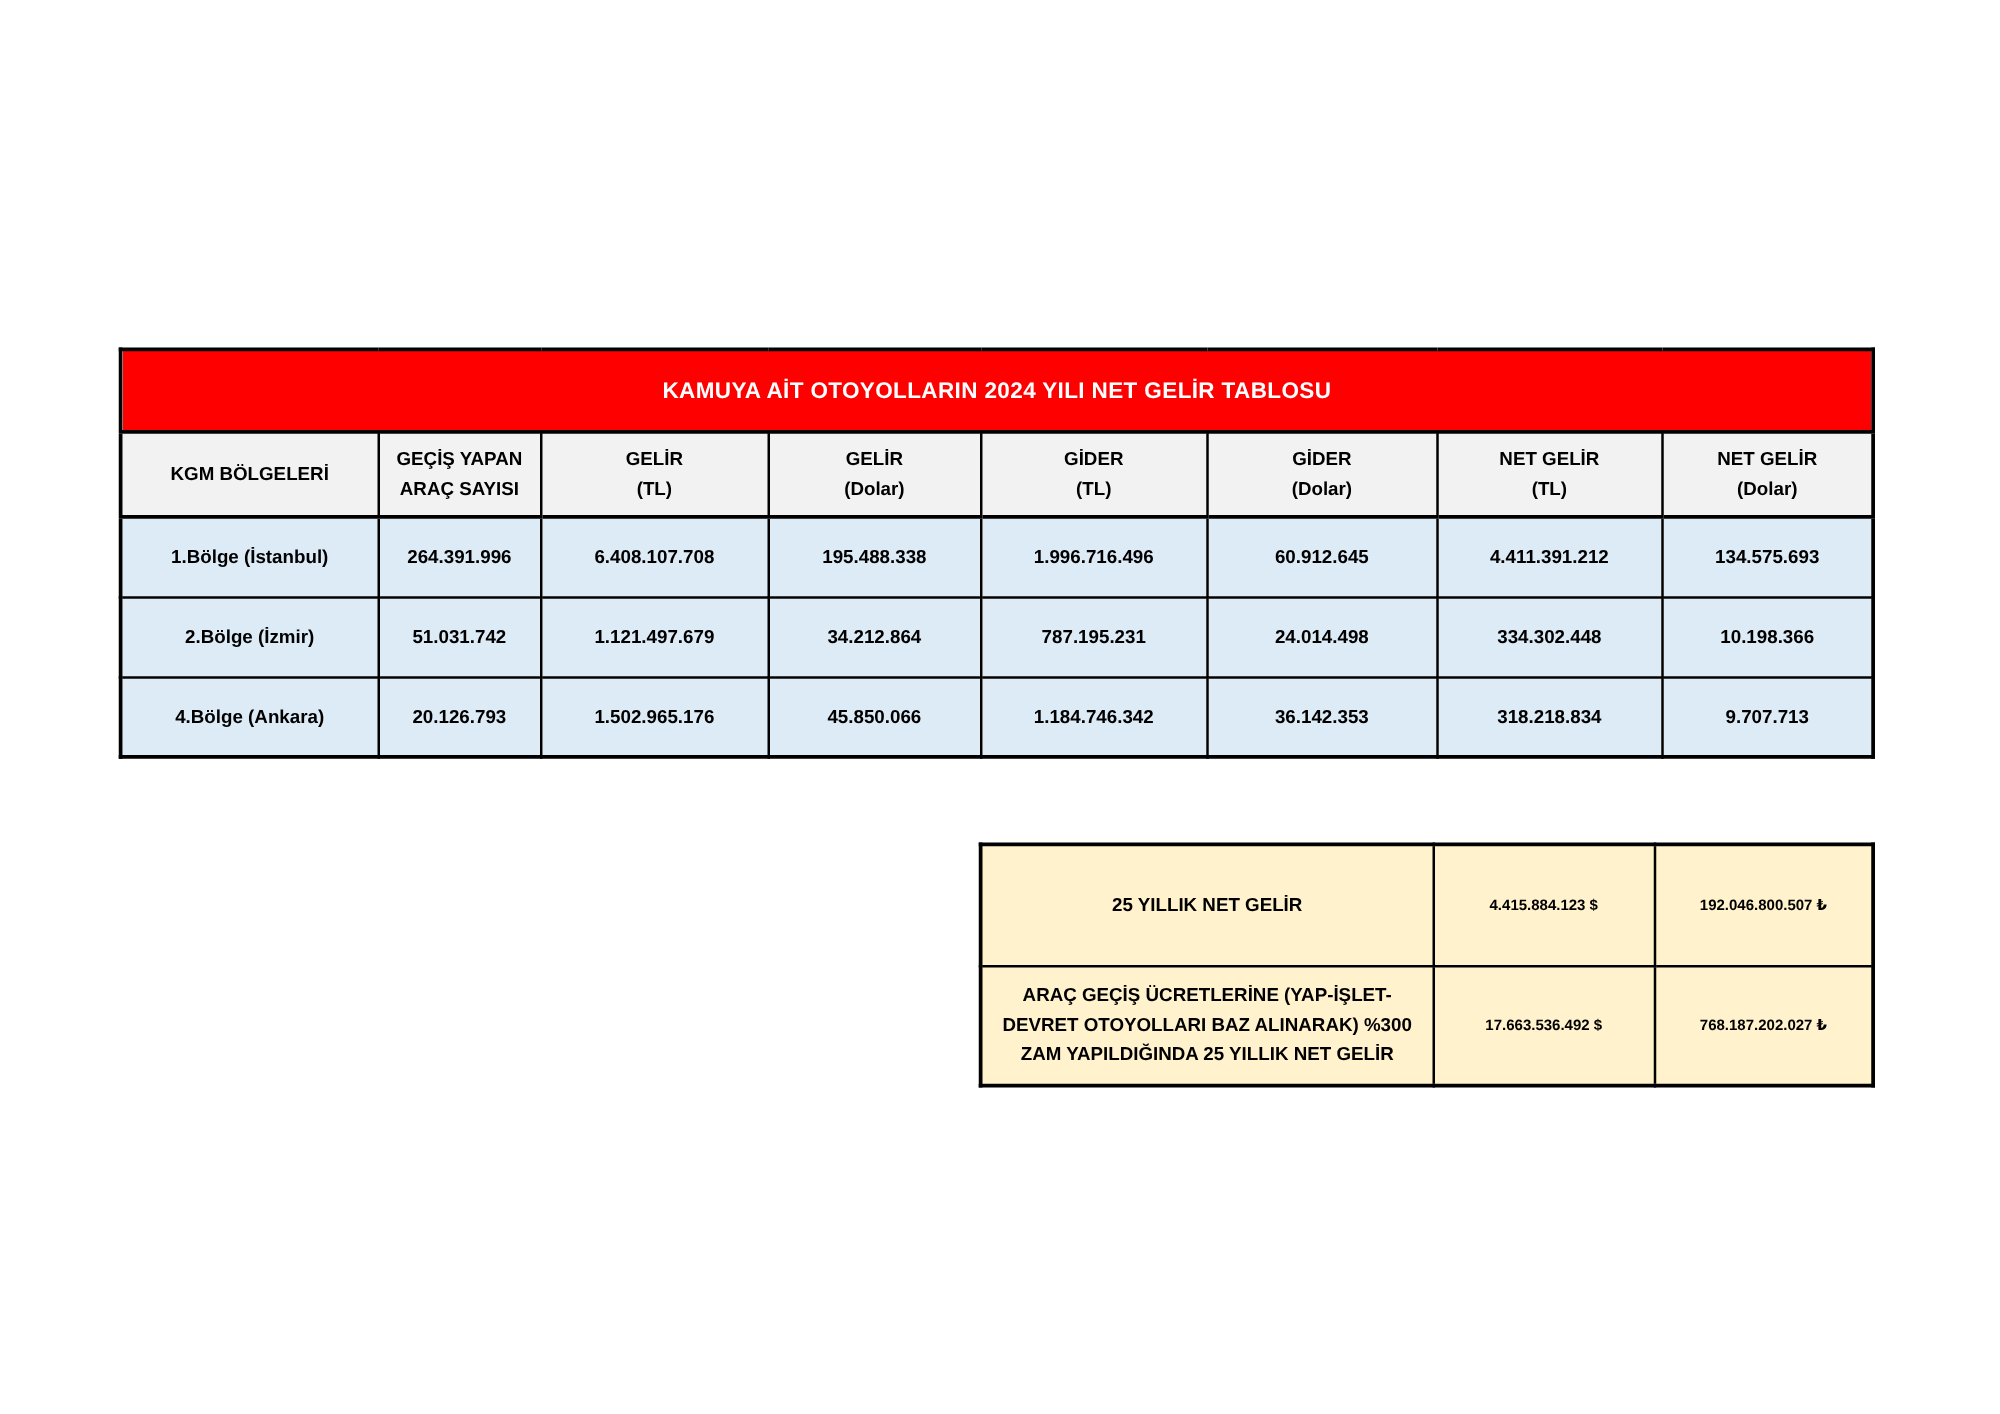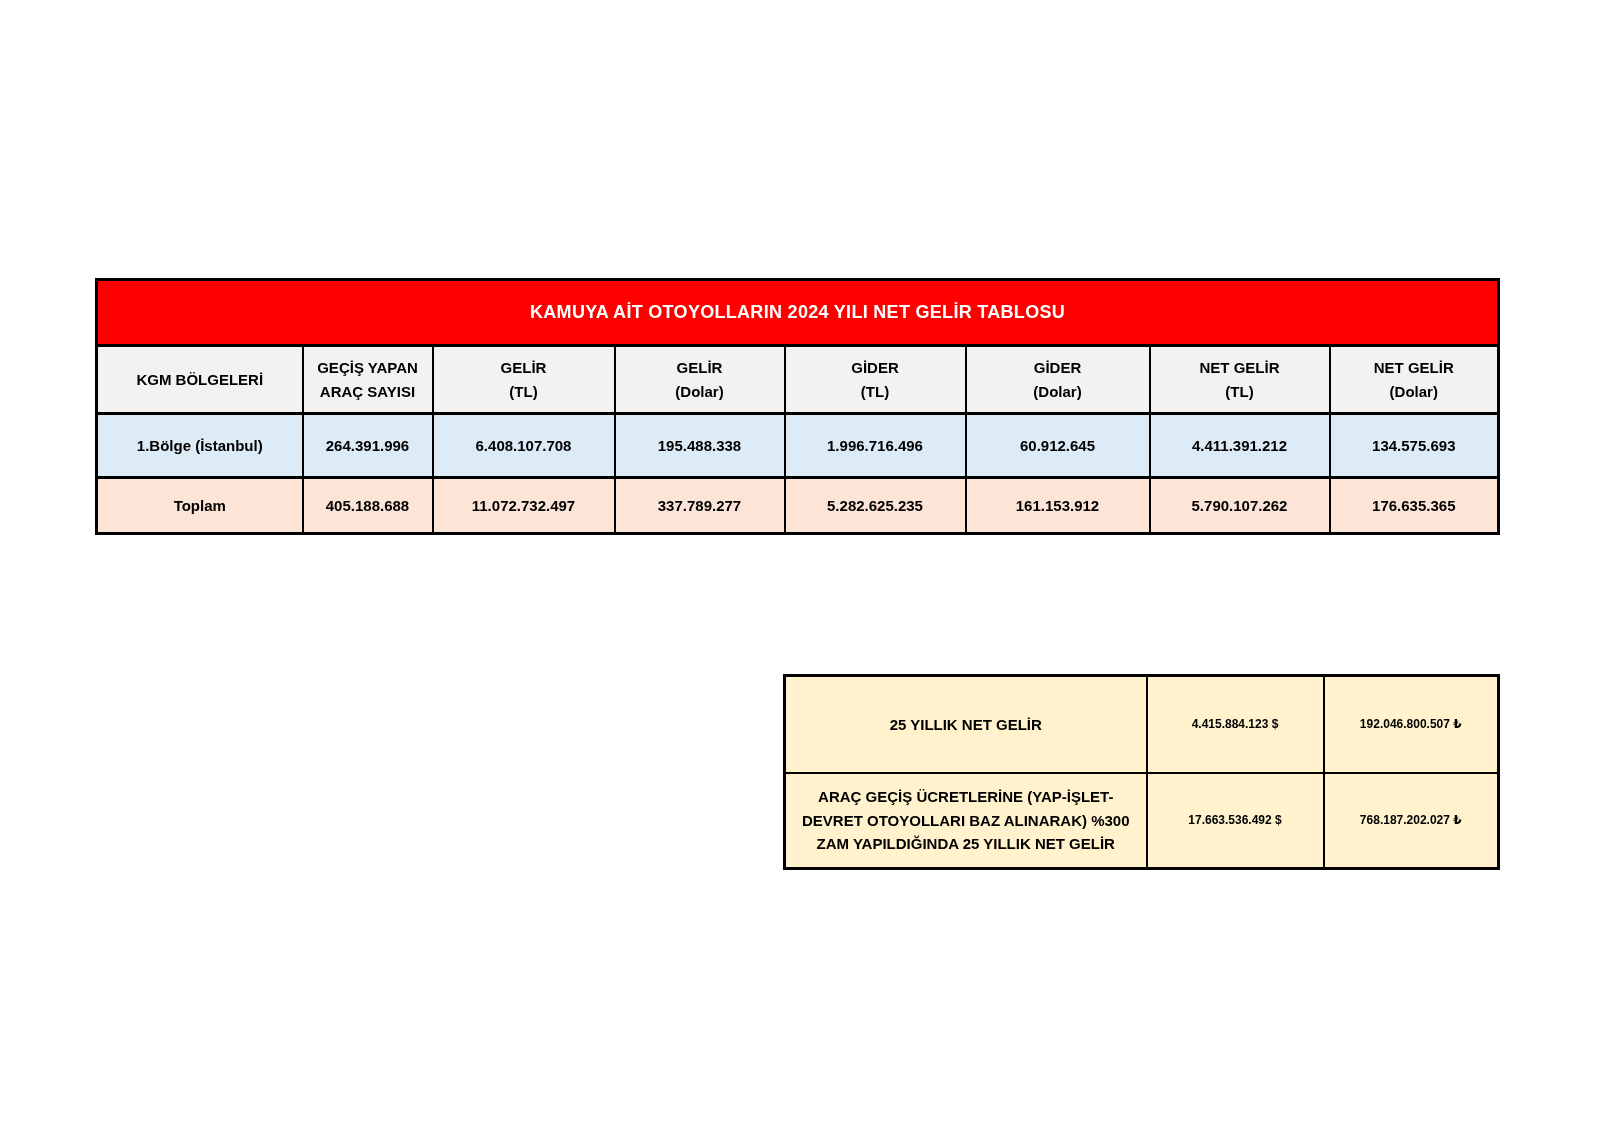--- a/index.html
+++ b/index.html
@@ -142,29 +142,39 @@
       <tr class="data-row">
         <td class="region-cell">1.Bölge (İstanbul)</td>
         <td>264.391.996</td>
         <td>6.408.107.708</td>
         <td>195.488.338</td>
         <td>1.996.716.496</td>
         <td>60.912.645</td>
         <td>4.411.391.212</td>
         <td>134.575.693</td>
       </tr>
-      <tr class="total-row">
-        <td class="region-cell">Toplam</td>
-        <td>405.188.688</td>
-        <td>11.072.732.497</td>
-        <td>337.789.277</td>
-        <td>5.282.625.235</td>
-        <td>161.153.912</td>
-        <td>5.790.107.262</td>
-        <td class="grand-total">176.635.365</td>
+      <tr class="data-row">
+        <td class="region-cell">2.Bölge (İzmir)</td>
+        <td>51.031.742</td>
+        <td>1.121.497.679</td>
+        <td>34.212.864</td>
+        <td>787.195.231</td>
+        <td>24.014.498</td>
+        <td>334.302.448</td>
+        <td>10.198.366</td>
+      </tr>
+      <tr class="data-row">
+        <td class="region-cell">4.Bölge (Ankara)</td>
+        <td>20.126.793</td>
+        <td>1.502.965.176</td>
+        <td>45.850.066</td>
+        <td>1.184.746.342</td>
+        <td>36.142.353</td>
+        <td>318.218.834</td>
+        <td>9.707.713</td>
       </tr>
     </tbody>
   </table>
 </div>
 
 <div class="summary-table-wrap">
   <table class="summary">
     <colgroup>
       <col style="width:362px">
         <col style="width:177px">

